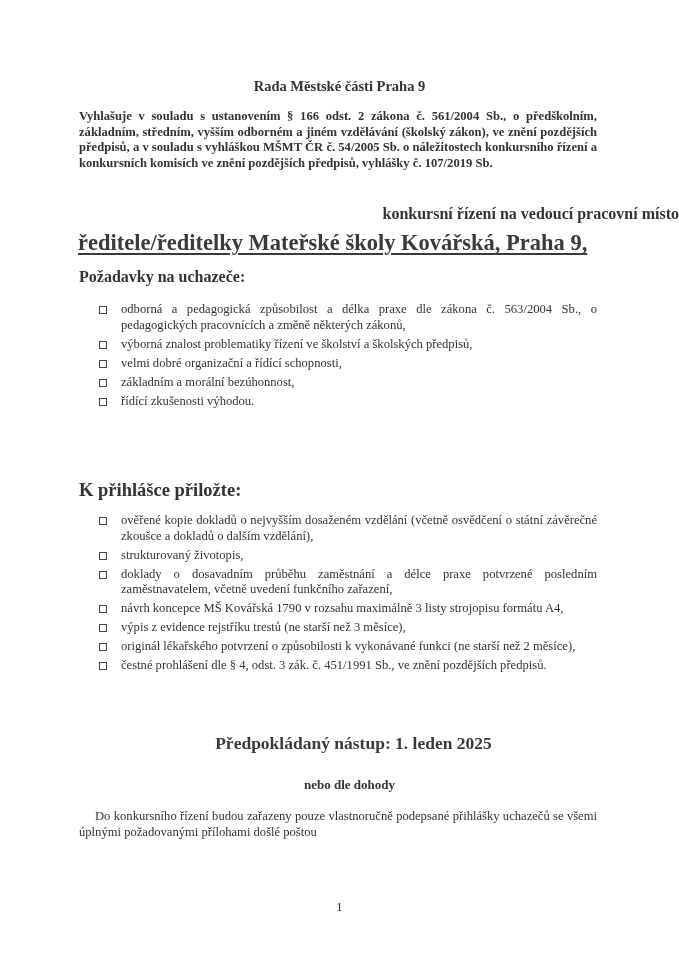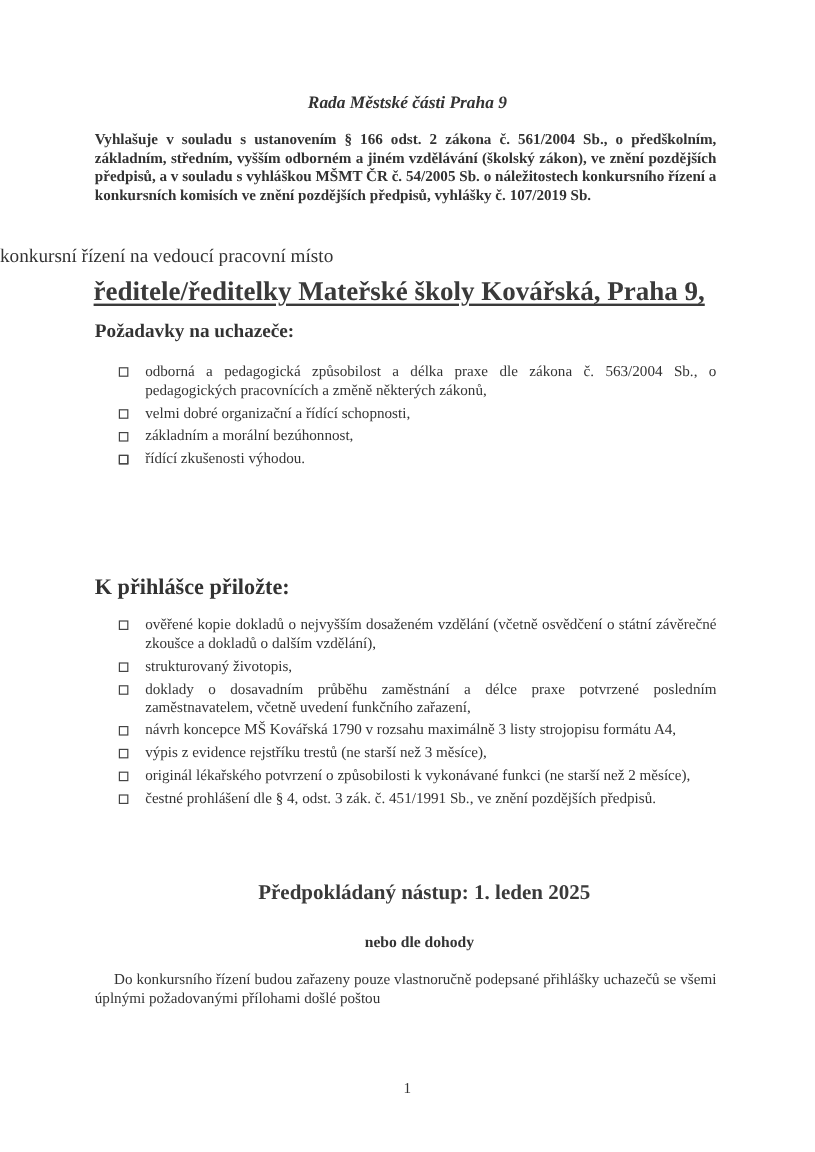--- a/index.html
+++ b/index.html
@@ -22,39 +22,38 @@
       height: 960px;
     }
     .council-title {
       position: absolute;
       top: 78px;
       left: 0; right: 0;
       text-align: center;
       font-weight: bold;
       font-size: 14.5px;
       color: #333;
-      font-style: italic;
     }
     .intro {
       position: absolute;
       top: 109px;
       left: 79px;
       width: 518px;
       font-weight: bold;
       font-size: 12.6px;
       line-height: 15.6px;
       text-align: justify;
       color: #333;
     }
     .contest-line {
       position: absolute;
       top: 205px;
       left: 0; right: 0;
-      text-align: left;
-      font-weight: normal;
+      text-align: right;
+      font-weight: bold;
       font-size: 16px;
       color: #333;
     }
     .position-title {
       position: absolute;
       top: 230px;
       left: 78px;
       font-weight: bold;
       font-size: 22.5px;
       text-decoration: underline;
@@ -156,20 +155,21 @@
   <div class="intro">Vyhlašuje v souladu s ustanovením § 166 odst. 2 zákona č. 561/2004 Sb., o předškolním, základním, středním, vyšším odborném a jiném vzdělávání (školský zákon), ve znění pozdějších předpisů, a v souladu s vyhláškou MŠMT ČR č. 54/2005 Sb. o náležitostech konkursního řízení a konkursních komisích ve znění pozdějších předpisů, vyhlášky č. 107/2019 Sb.</div>
 
   <div class="contest-line">konkursní řízení na vedoucí pracovní místo</div>
 
   <div class="position-title">ředitele/ředitelky Mateřské školy Kovářská, Praha 9,</div>
 
   <div class="section-heading req-heading">Požadavky na uchazeče:</div>
 
   <ul class="doc-list req-list">
     <li><span class="bullet"></span><span>odborná a pedagogická způsobilost a délka praxe dle zákona č. 563/2004 Sb., o pedagogických pracovnících a změně některých zákonů,</span></li>
+    <li><span class="bullet"></span><span>výborná znalost problematiky řízení ve školství a školských předpisů,</span></li>
     <li><span class="bullet"></span><span>velmi dobré organizační a řídící schopnosti,</span></li>
     <li><span class="bullet"></span><span>základním a morální bezúhonnost,</span></li>
     <li><span class="bullet"></span></li>
     <li><span class="bullet"></span><span>řídící zkušenosti výhodou.</span></li>
   </ul>
 
   <div class="section-heading att-heading">K přihlášce přiložte:</div>
 
   <ul class="doc-list att-list">
     <li><span class="bullet"></span><span>ověřené kopie dokladů o nejvyšším dosaženém vzdělání (včetně osvědčení o státní závěrečné zkoušce a dokladů o dalším vzdělání),</span></li>

